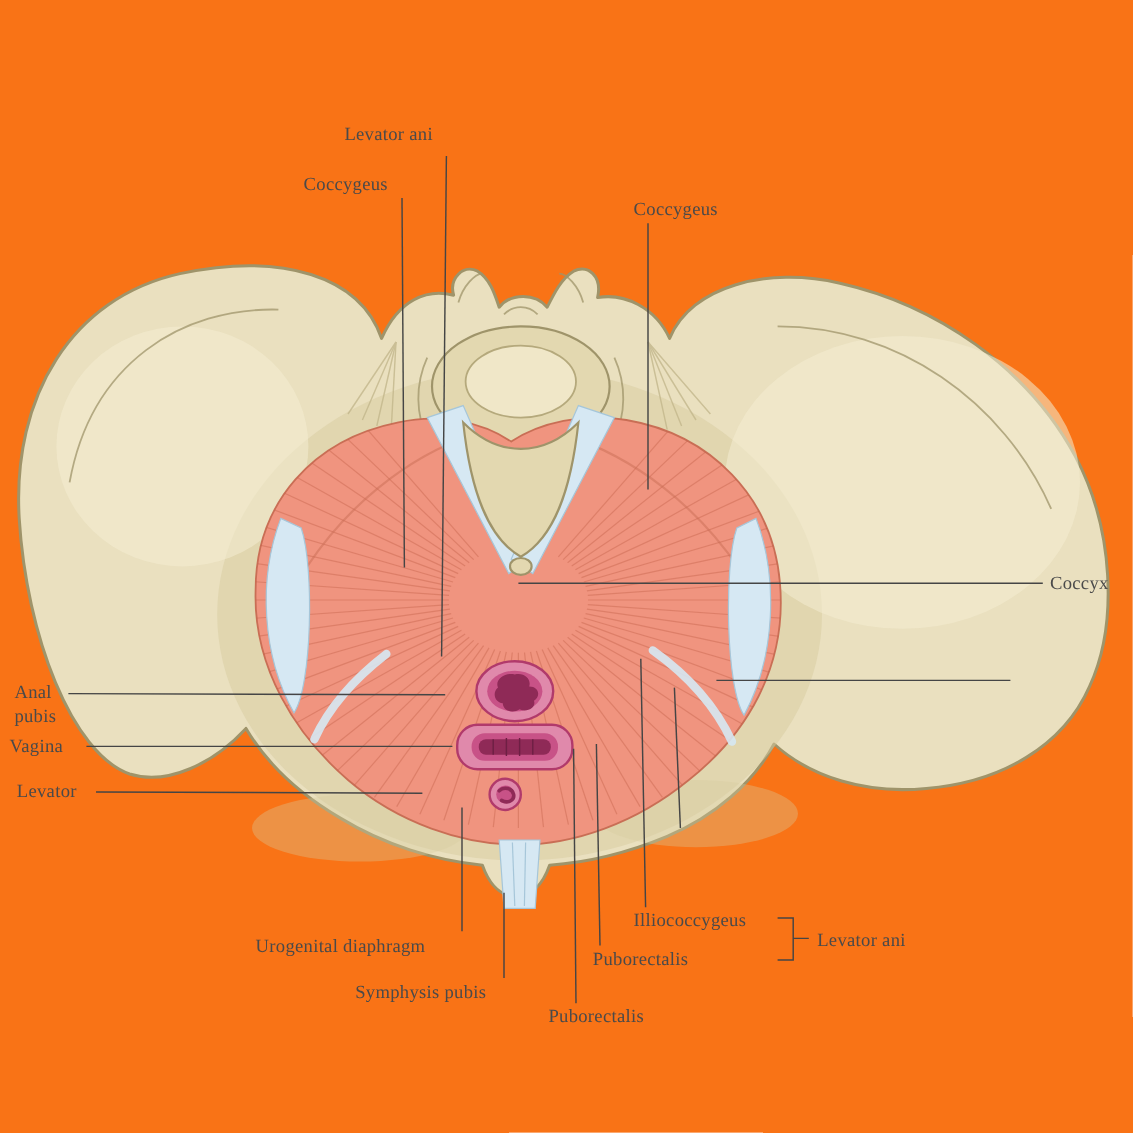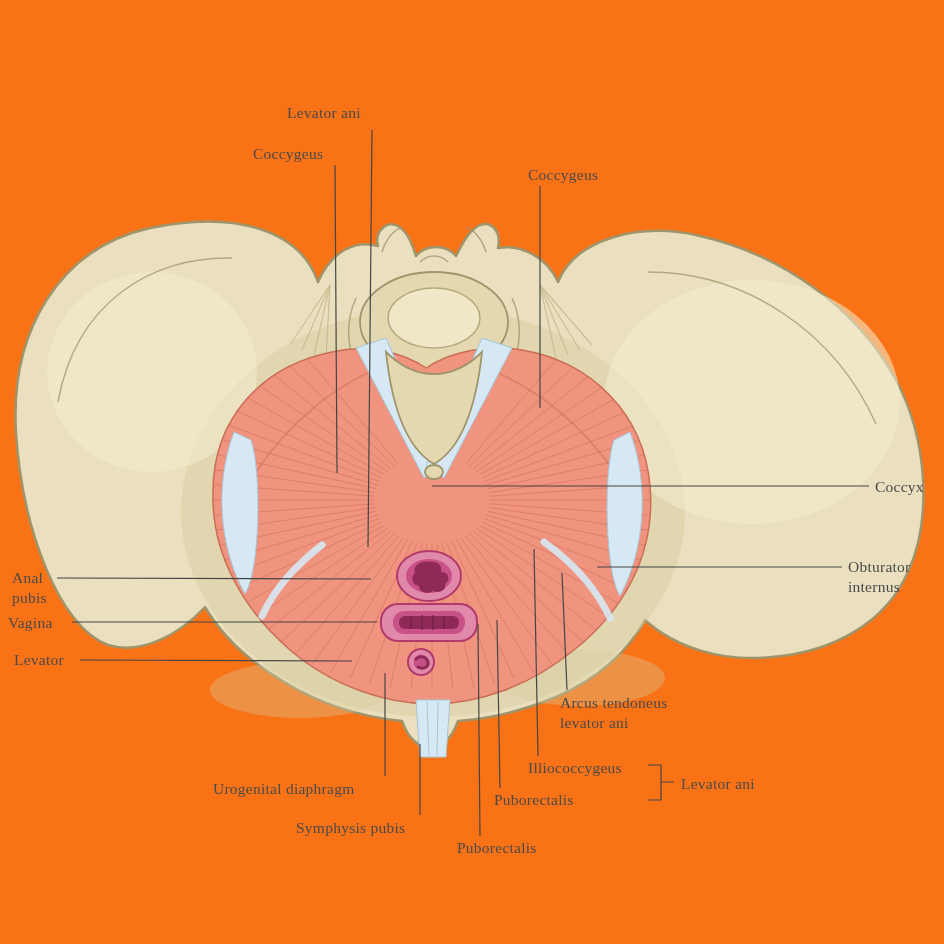--- a/index.html
+++ b/index.html
@@ -224,25 +224,23 @@
       <line class="leader" x1="538" y1="756" x2="534" y2="549"></line>
       <line class="leader" x1="567" y1="690" x2="562" y2="573"></line>
       <path class="leader" d="M 648 765 L 661 765 L 661 800 L 648 800 M 661 782 L 674 782"></path>
     </g>
   </svg>
 
   <div class="lbl" style="left:287px;top:103px">Levator ani</div>
   <div class="lbl" style="left:253px;top:144px">Coccygeus</div>
   <div class="lbl" style="left:528px;top:165px">Coccygeus</div>
   <div class="lbl" style="left:875px;top:477px">Coccyx</div>
-  <div class="lbl wrap" style="left:848px;top:557px;width:90px">Obturator internus</div>
   <div class="lbl wrap" style="left:12px;top:568px;width:50px">Anal pubis</div>
   <div class="lbl" style="left:8px;top:613px">Vagina</div>
   <div class="lbl" style="left:14px;top:650px">Levator</div>
-  <div class="lbl wrap" style="left:560px;top:693px;width:140px">Arcus tendoneus levator ani</div>
   <div class="lbl" style="left:528px;top:758px">Illiococcygeus</div>
   <div class="lbl" style="left:681px;top:774px">Levator ani</div>
   <div class="lbl" style="left:494px;top:790px">Puborectalis</div>
   <div class="lbl" style="left:213px;top:779px">Urogenital diaphragm</div>
   <div class="lbl" style="left:296px;top:818px">Symphysis pubis</div>
   <div class="lbl" style="left:457px;top:838px">Puborectalis</div>
 
 </div>
 
 </body></html>

